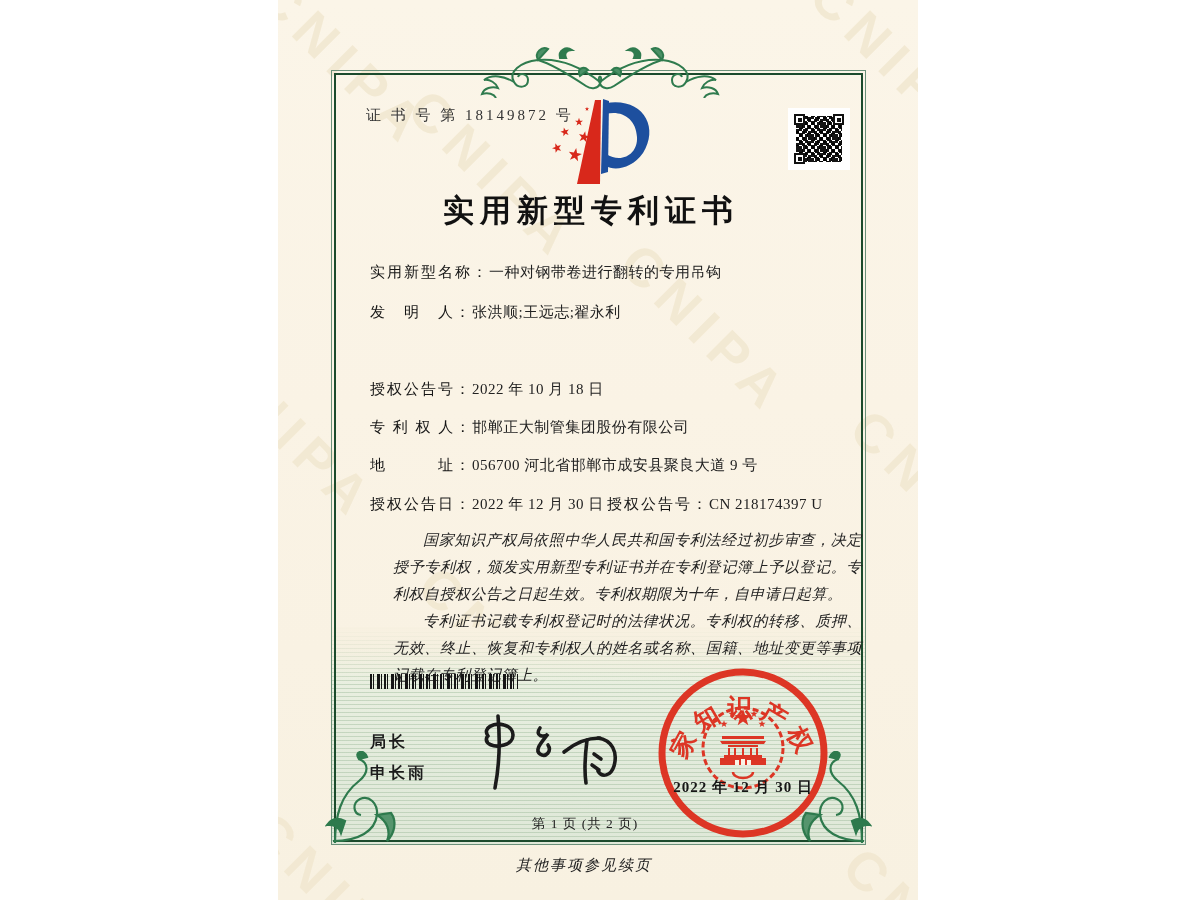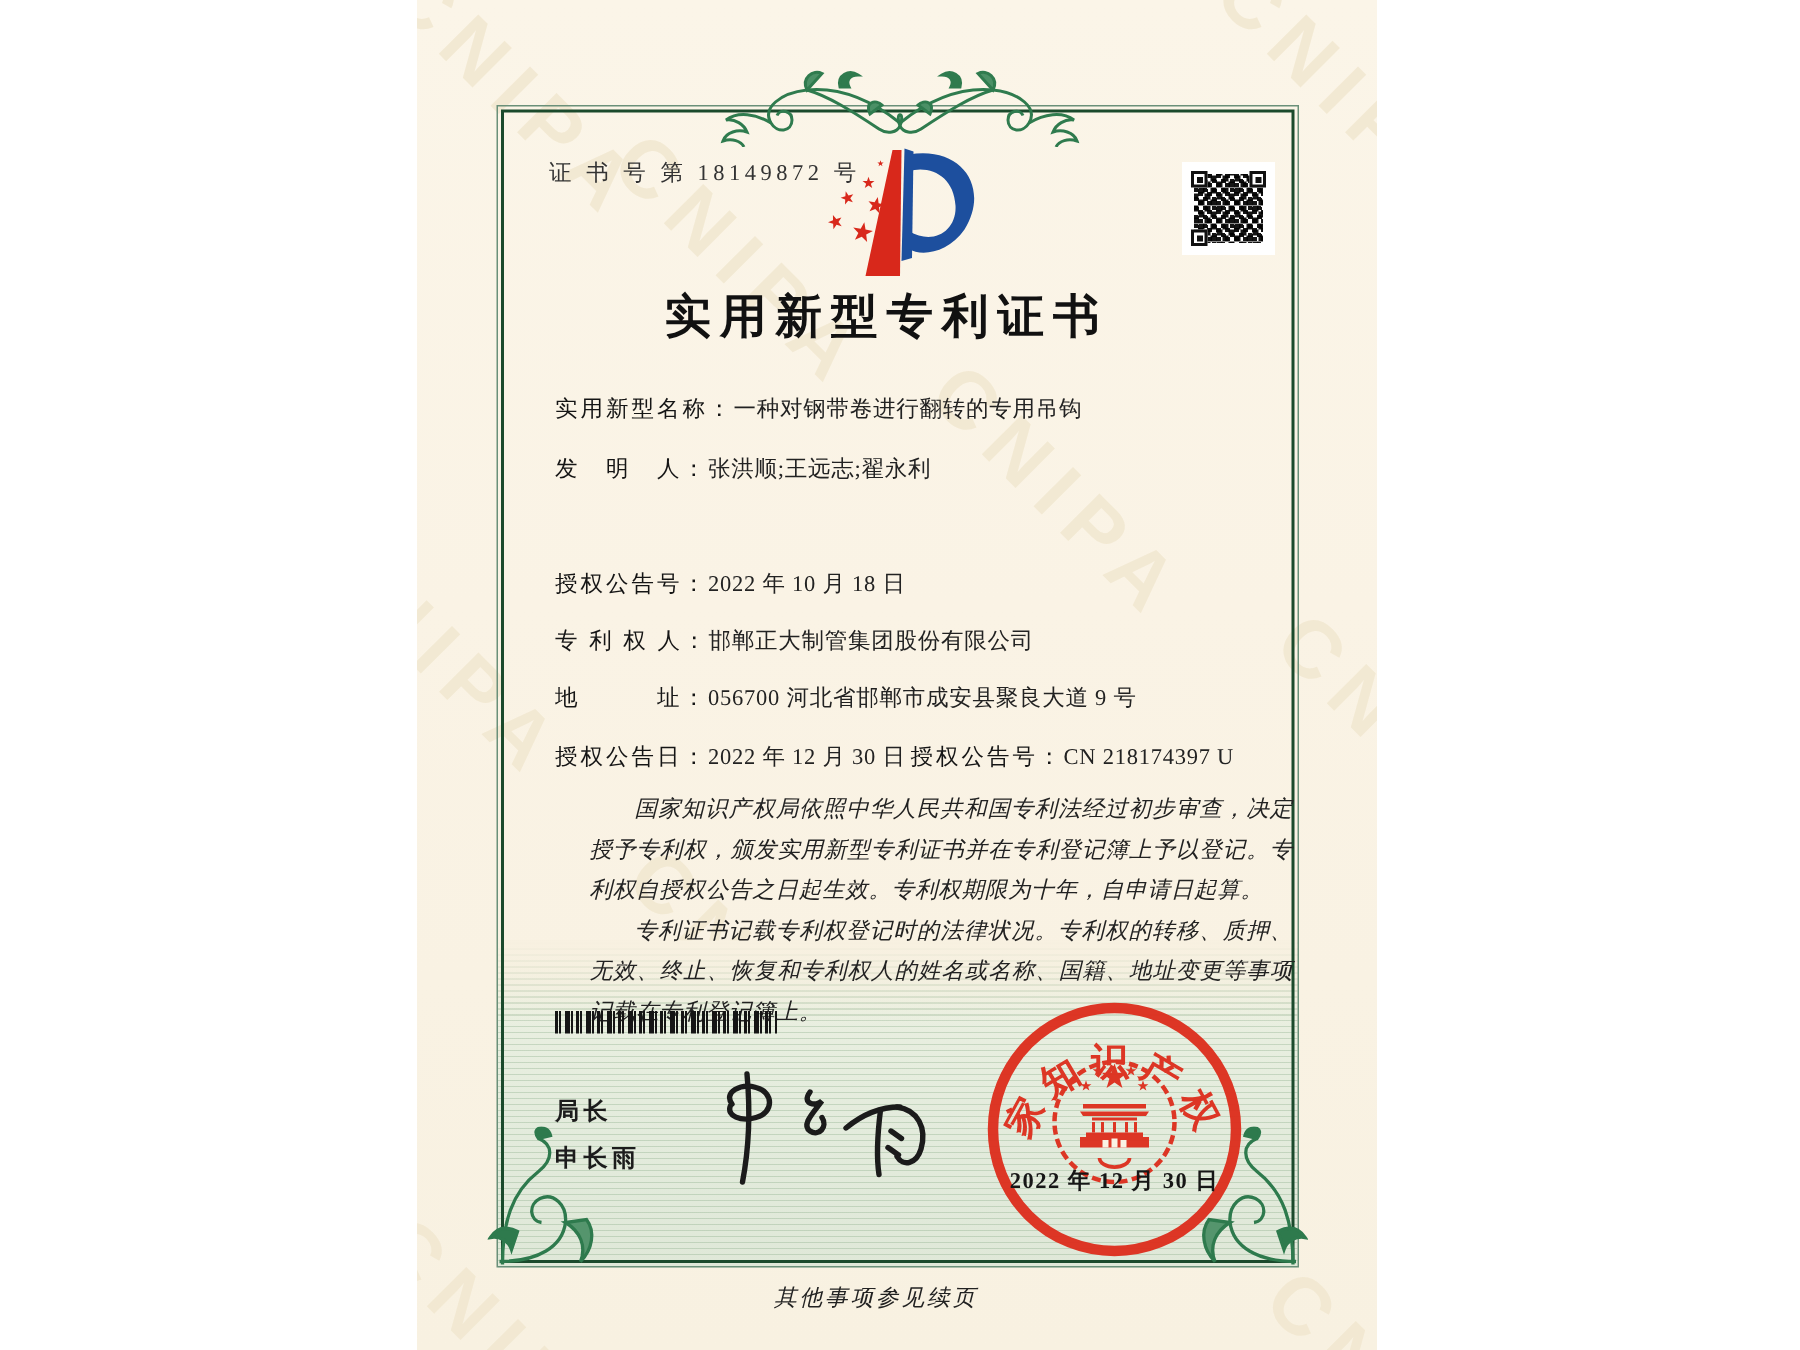--- a/index.html
+++ b/index.html
@@ -213,15 +213,16 @@
           <rect x="-23" y="12" width="46" height="7"></rect>
           <rect x="-8" y="14" width="4" height="5" fill="#fbf4e6"></rect>
           <rect x="-2" y="13" width="4" height="6" fill="#fbf4e6"></rect>
           <rect x="4" y="14" width="4" height="5" fill="#fbf4e6"></rect>
           <path d="M-10,26 a10,6 0 0 0 20,0" fill="none" stroke="#dd2f1e" stroke-width="2.5"></path>
         </g>
       </g>
     </svg>
     <div class="seal-date">2022 年 12 月 30 日</div>
 
+    <div class="pageno">第 1 页 (共 2 页)</div>
     <div class="note">其他事项参见续页</div>
   </div>
 </div>
 
 </body></html>

